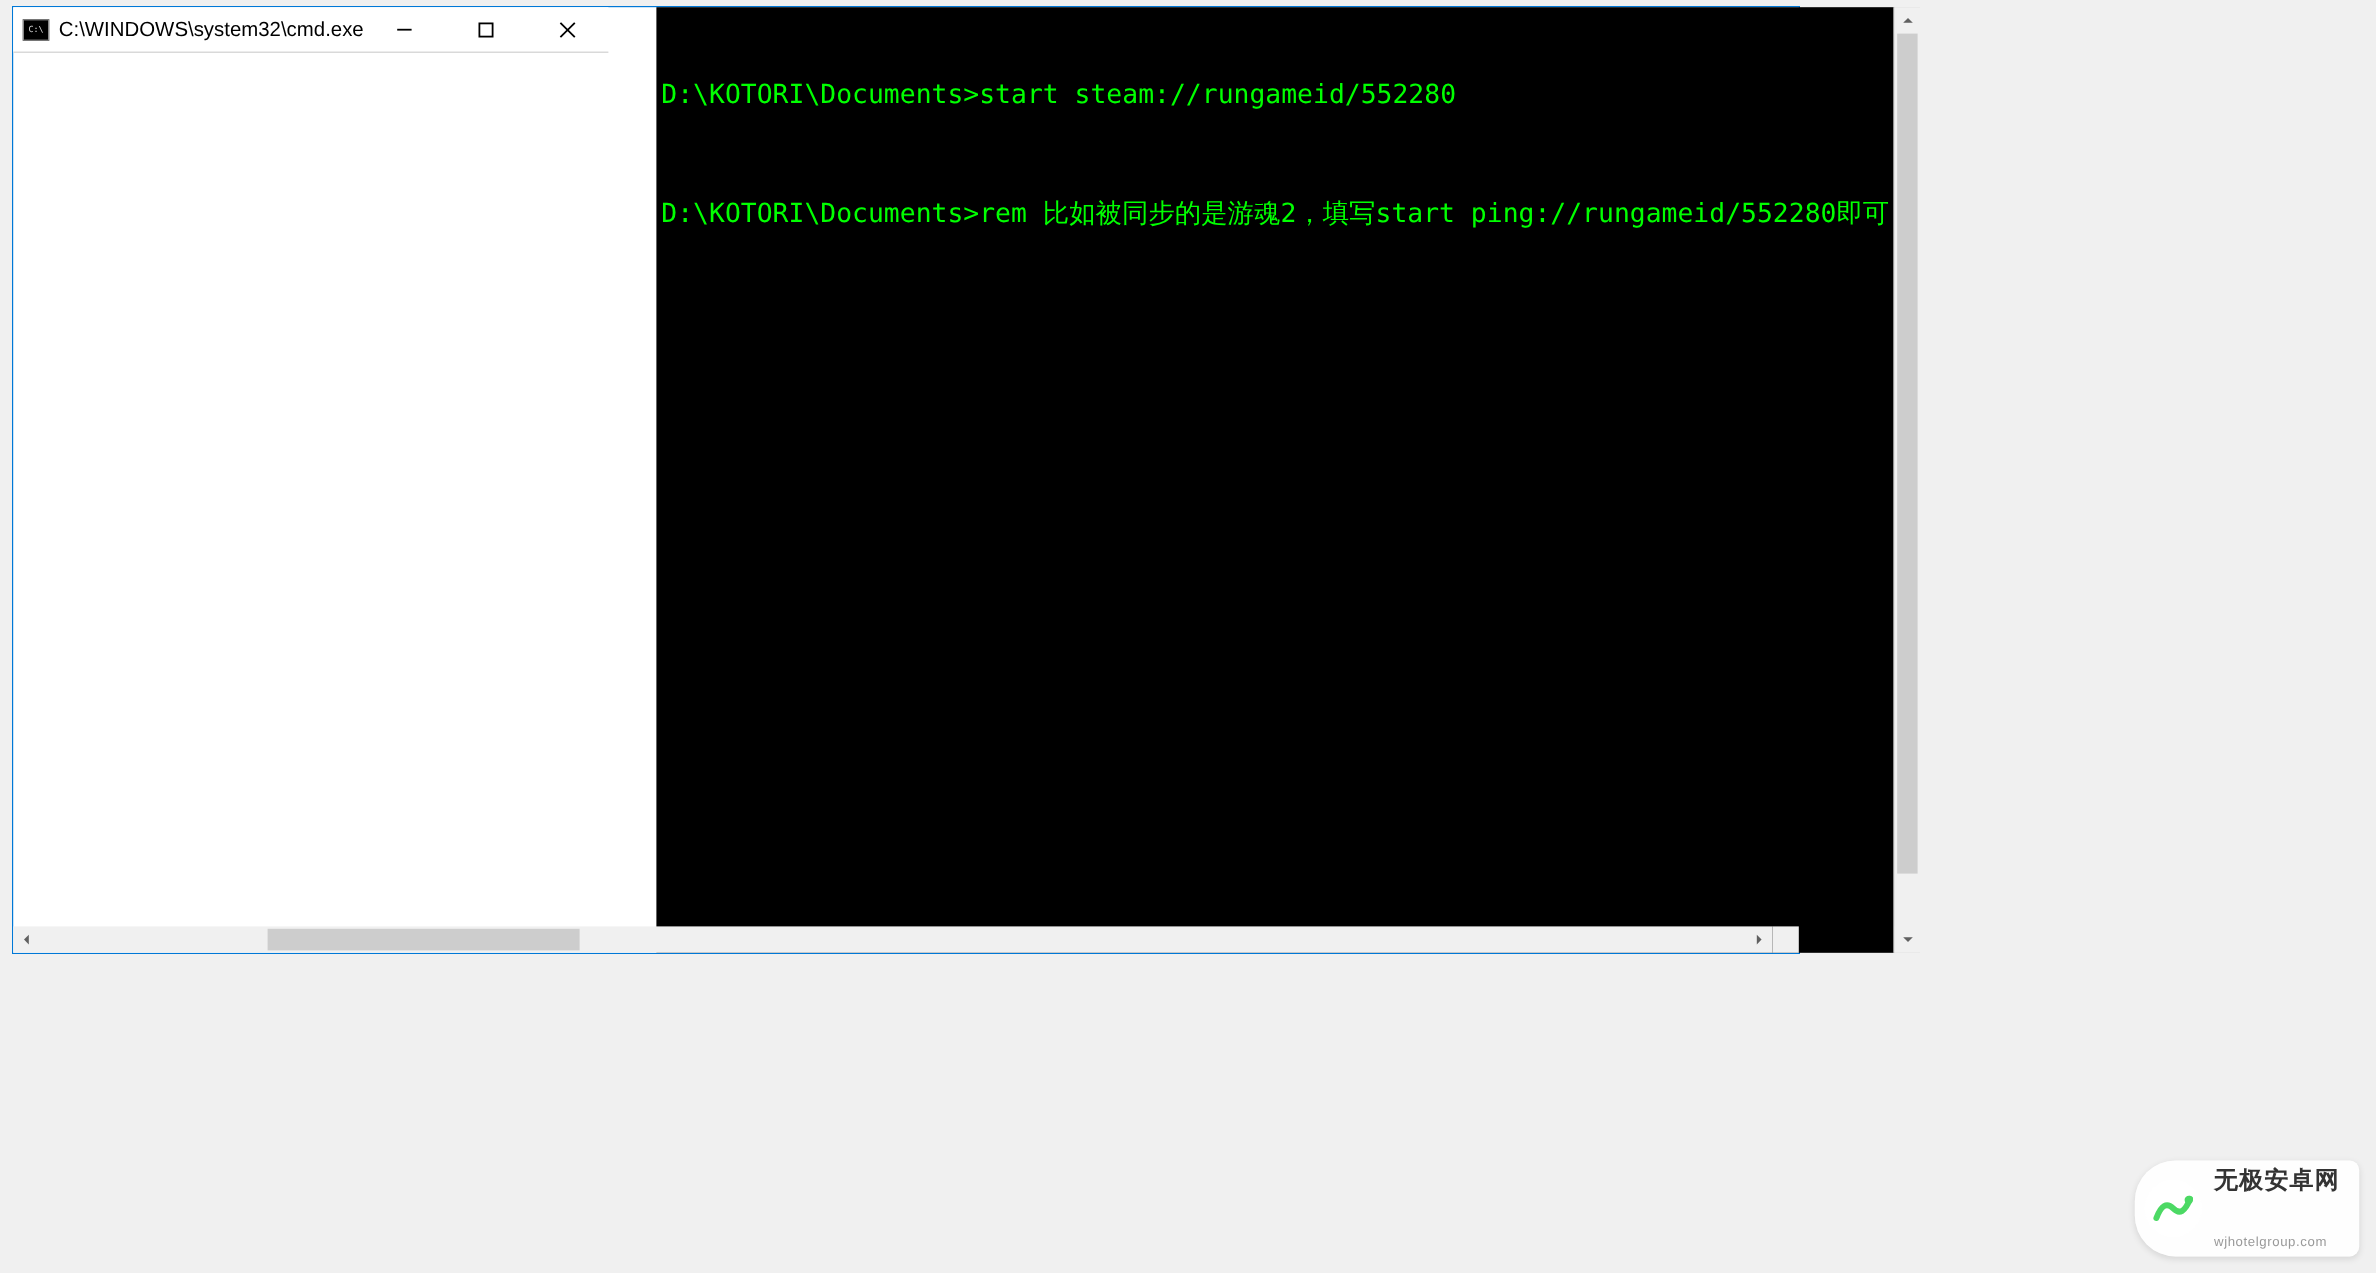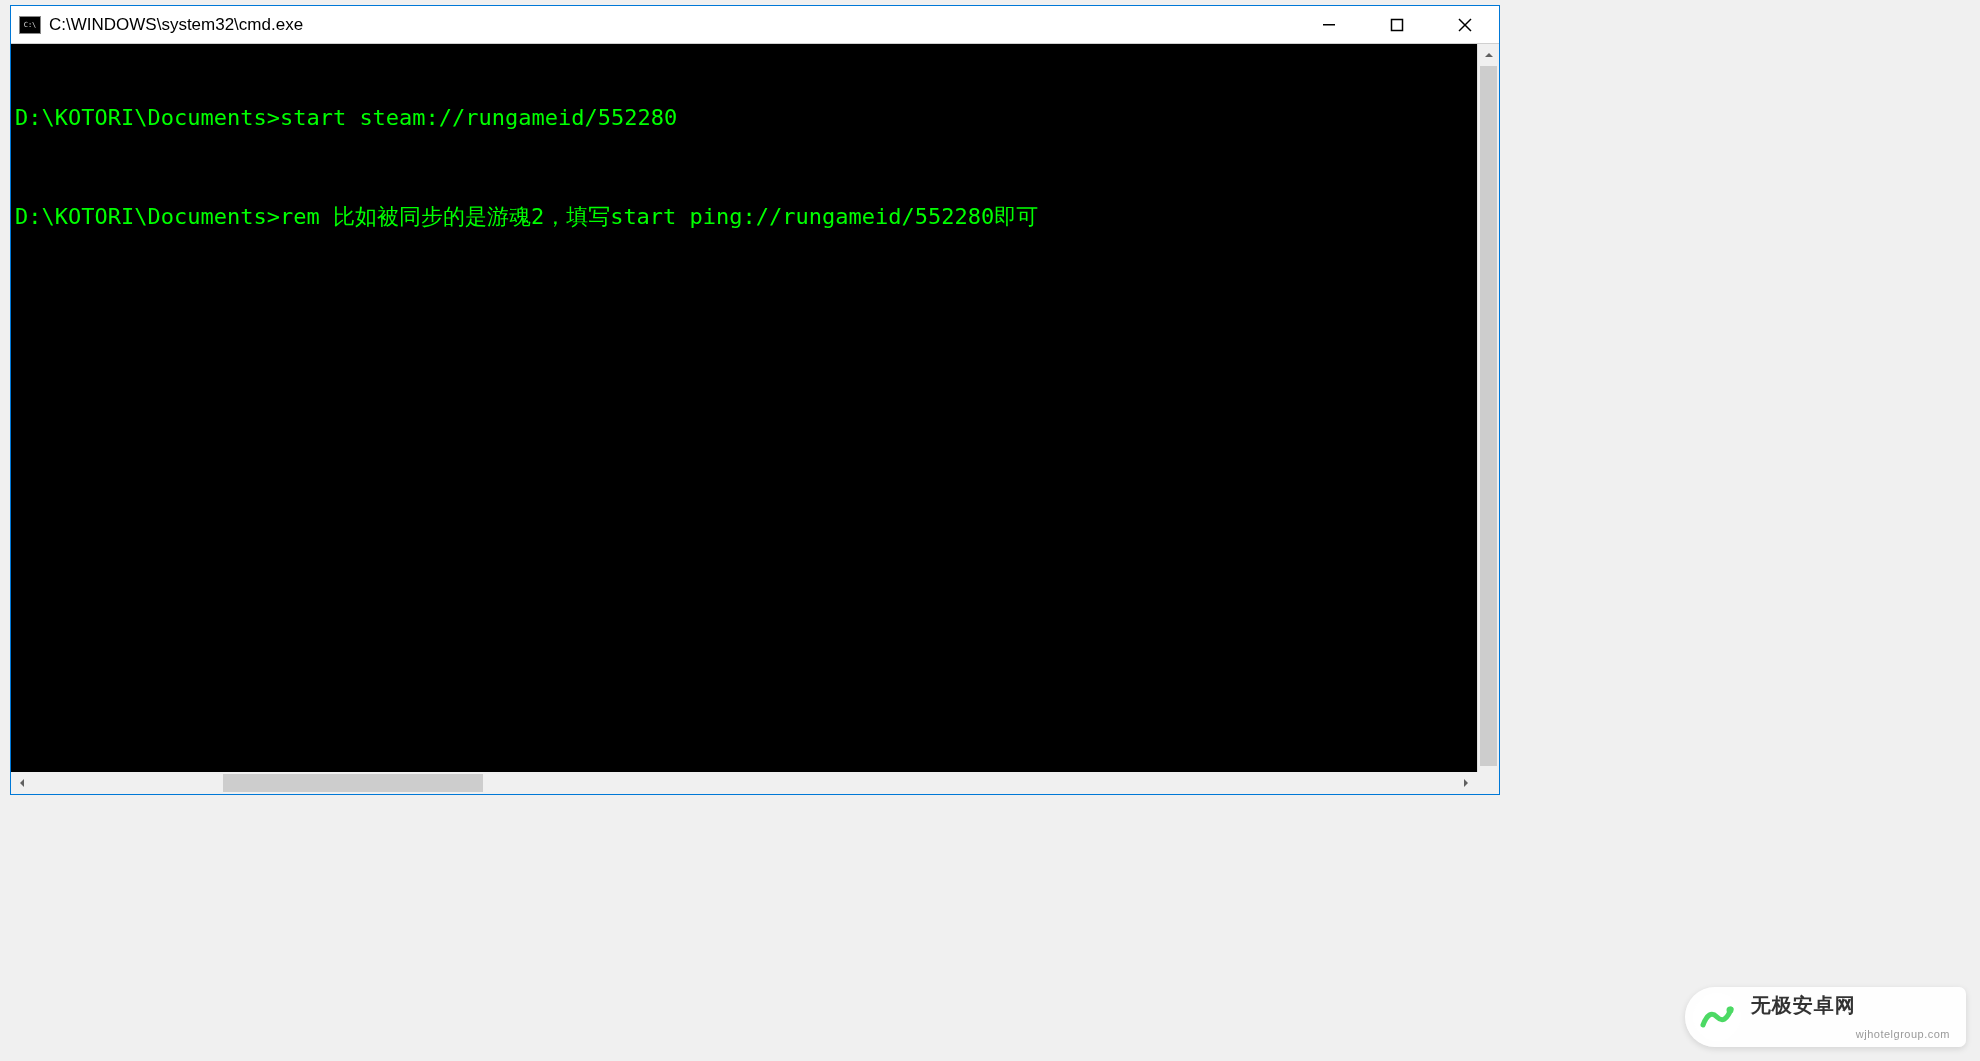--- a/index.html
+++ b/index.html
@@ -17,21 +17,21 @@
     }
     .cmd-window {
       position: absolute;
       left: 10px;
       top: 5px;
       width: 1490px;
       height: 790px;
       background: #ffffff;
       border: 1px solid #0078d7;
       display: flex;
-      flex-direction: column;
+      flex-direction: row;
     }
     .titlebar {
       height: 38px;
       background: #ffffff;
       display: flex;
       align-items: center;
       padding-left: 8px;
       border-bottom: 1px solid #d0d0d0;
     }
     .titlebar-icon {
@@ -72,20 +72,21 @@
     }
     .window-control svg {
       width: 14px;
       height: 14px;
     }
     .terminal-area {
       flex: 1;
       background: #000000;
       position: relative;
       display: flex;
+      margin-left: 40px;
     }
     .terminal-content {
       flex: 1;
       padding: 10px 4px;
       font-family: "Consolas", "SimSun", "NSimSun", monospace;
       font-size: 22px;
       line-height: 1.15;
       color: #00ff00;
       white-space: pre;
       overflow: hidden;
@@ -190,21 +191,21 @@
       align-items: center;
       justify-content: center;
       margin-right: 10px;
     }
     .watermark-logo svg {
       width: 36px;
       height: 36px;
     }
     .watermark-text {
       display: flex;
-      flex-direction: row;
+      flex-direction: column;
       line-height: 1.1;
     }
     .watermark-title {
       font-size: 20px;
       font-weight: 600;
       color: #333333;
       letter-spacing: 1px;
       font-family: "Microsoft YaHei", sans-serif;
     }
     .watermark-url {

